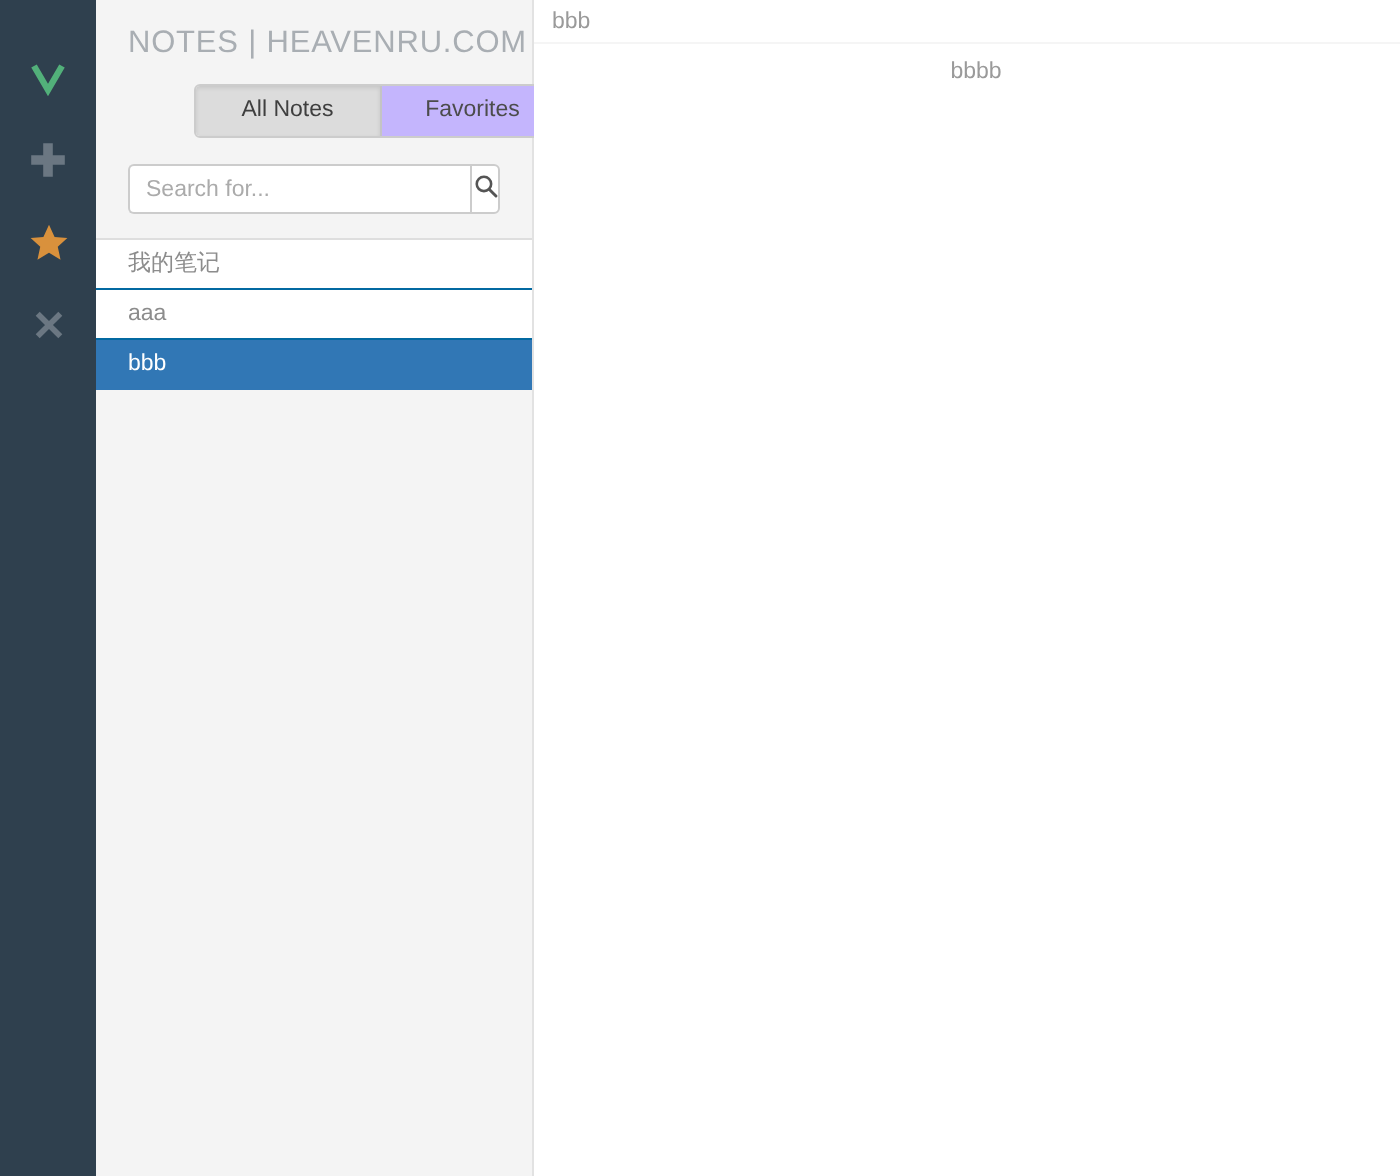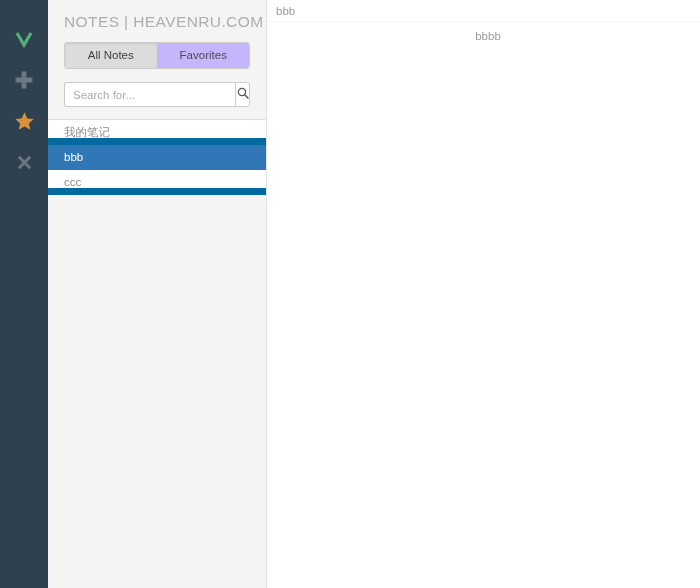--- a/index.html
+++ b/index.html
@@ -72,20 +72,21 @@
 
   
   .tabs {
     display: flex;
     width: 100%;
     border-radius: 3px;
     overflow: hidden;
     border: 1px solid #CCCCCC;
     box-sizing: border-box;
     background: #fff;
+    margin-left: 33px;
   }
   .tab {
     flex: 1 1 50%;
     text-align: center;
     font-size: 11.5px;
     color: #4c4c4c;
     padding: 6px 0 7px 0;
     background: #c4b5fd;
     cursor: pointer;
     user-select: none;
@@ -140,21 +141,21 @@
     flex: 1 1 auto;
     overflow: hidden;
   }
   .note-item {
     height: 25px;
     line-height: 25px;
     padding: 0 0 0 16px;
     font-size: 11.5px;
     color: #8C8C8C;
     background: #FFFFFF;
-    border-bottom: 7px solid #0369a1;
+    border-bottom: 1px solid #0369a1;
     cursor: pointer;
     white-space: nowrap;
     overflow: hidden;
     text-overflow: ellipsis;
     box-sizing: border-box;
   }
   .note-item.selected {
     background: #3177B5;
     color: #FFFFFF;
     border-bottom-color: #3177B5;
@@ -253,22 +254,22 @@
               <line x1="9.0" y1="9.0" x2="12.8" y2="12.8" stroke="#555" stroke-width="1.7" stroke-linecap="round"></line>
             </svg>
           </span>
         </button>
       </div>
 
     </div>
 
     <div class="notes-list">
       <div class="note-item">我的笔记</div>
+      <div class="note-item">aaa</div>
       <div class="note-item selected">bbb</div>
-      <div class="note-item">ccc</div>
     </div>
 
   </div>
 
   <div class="editor">
     <div class="editor-title">bbb</div>
     <div class="editor-body">bbbb</div>
   </div>
 
 </div>

